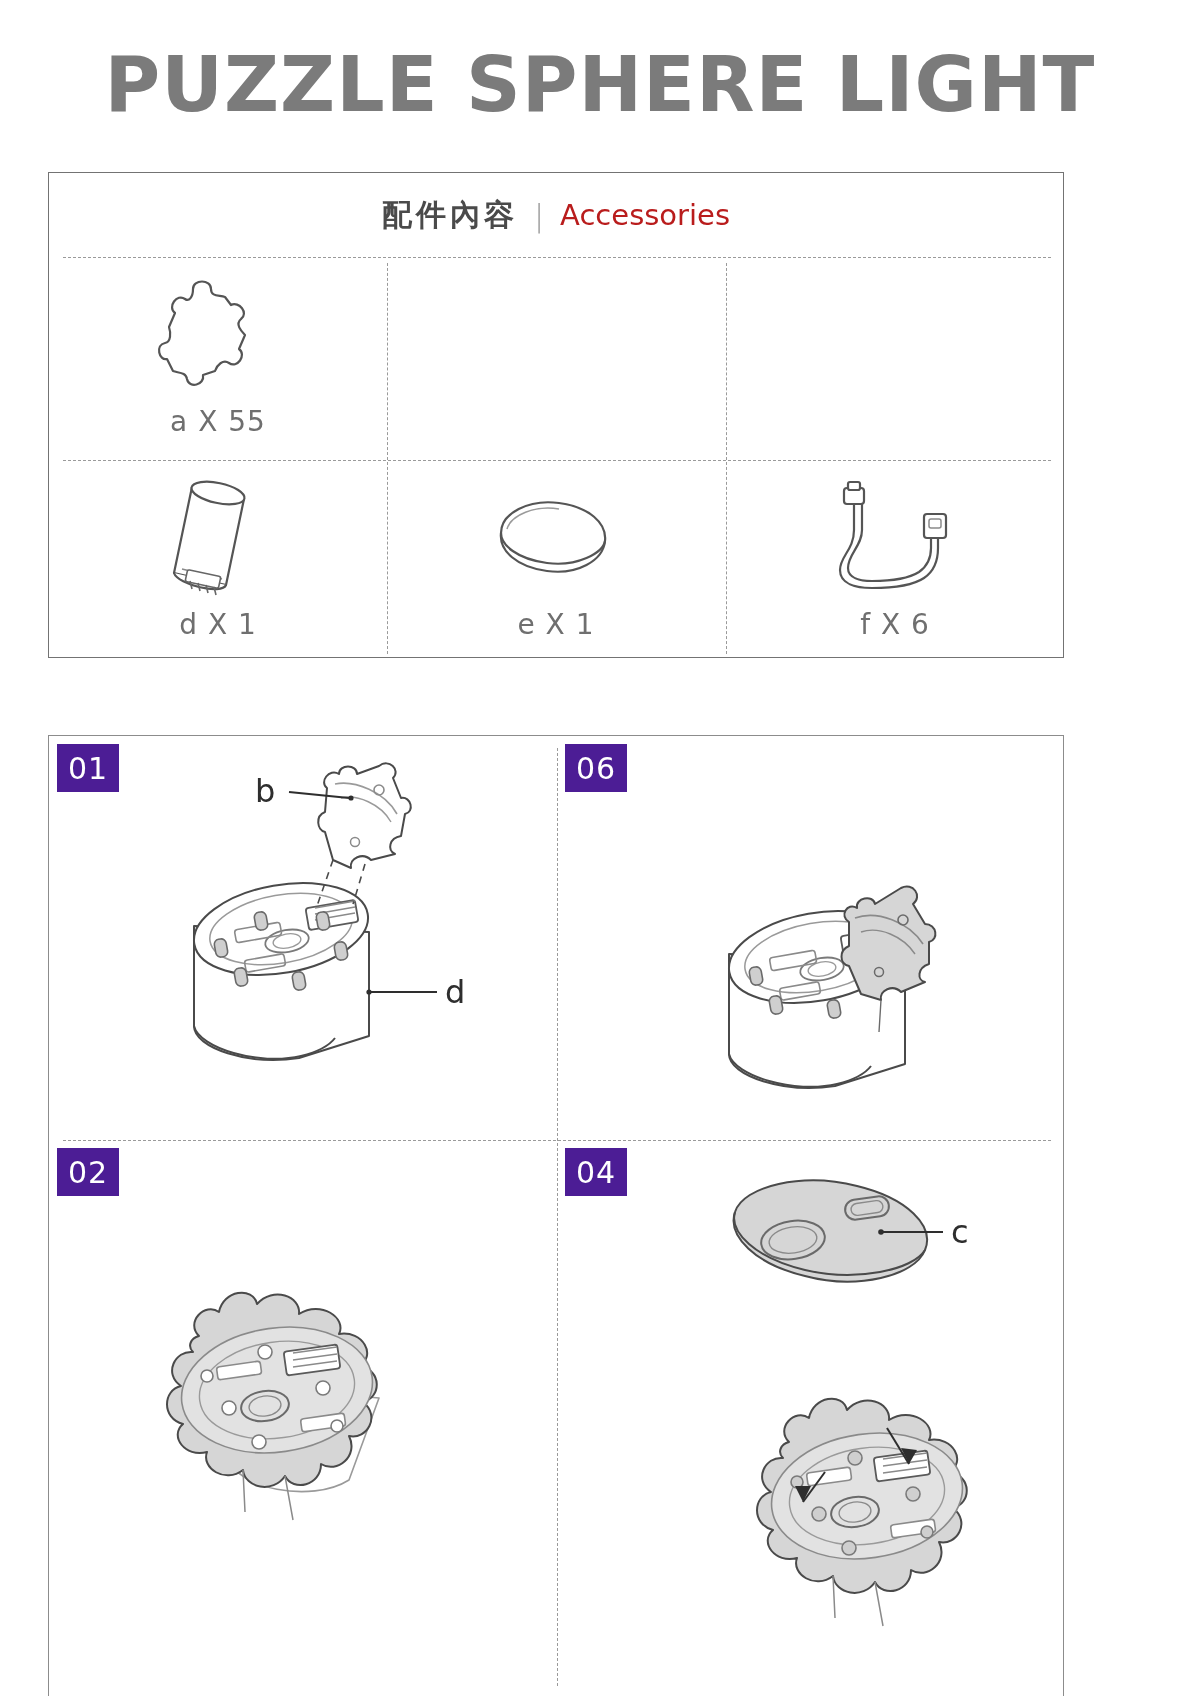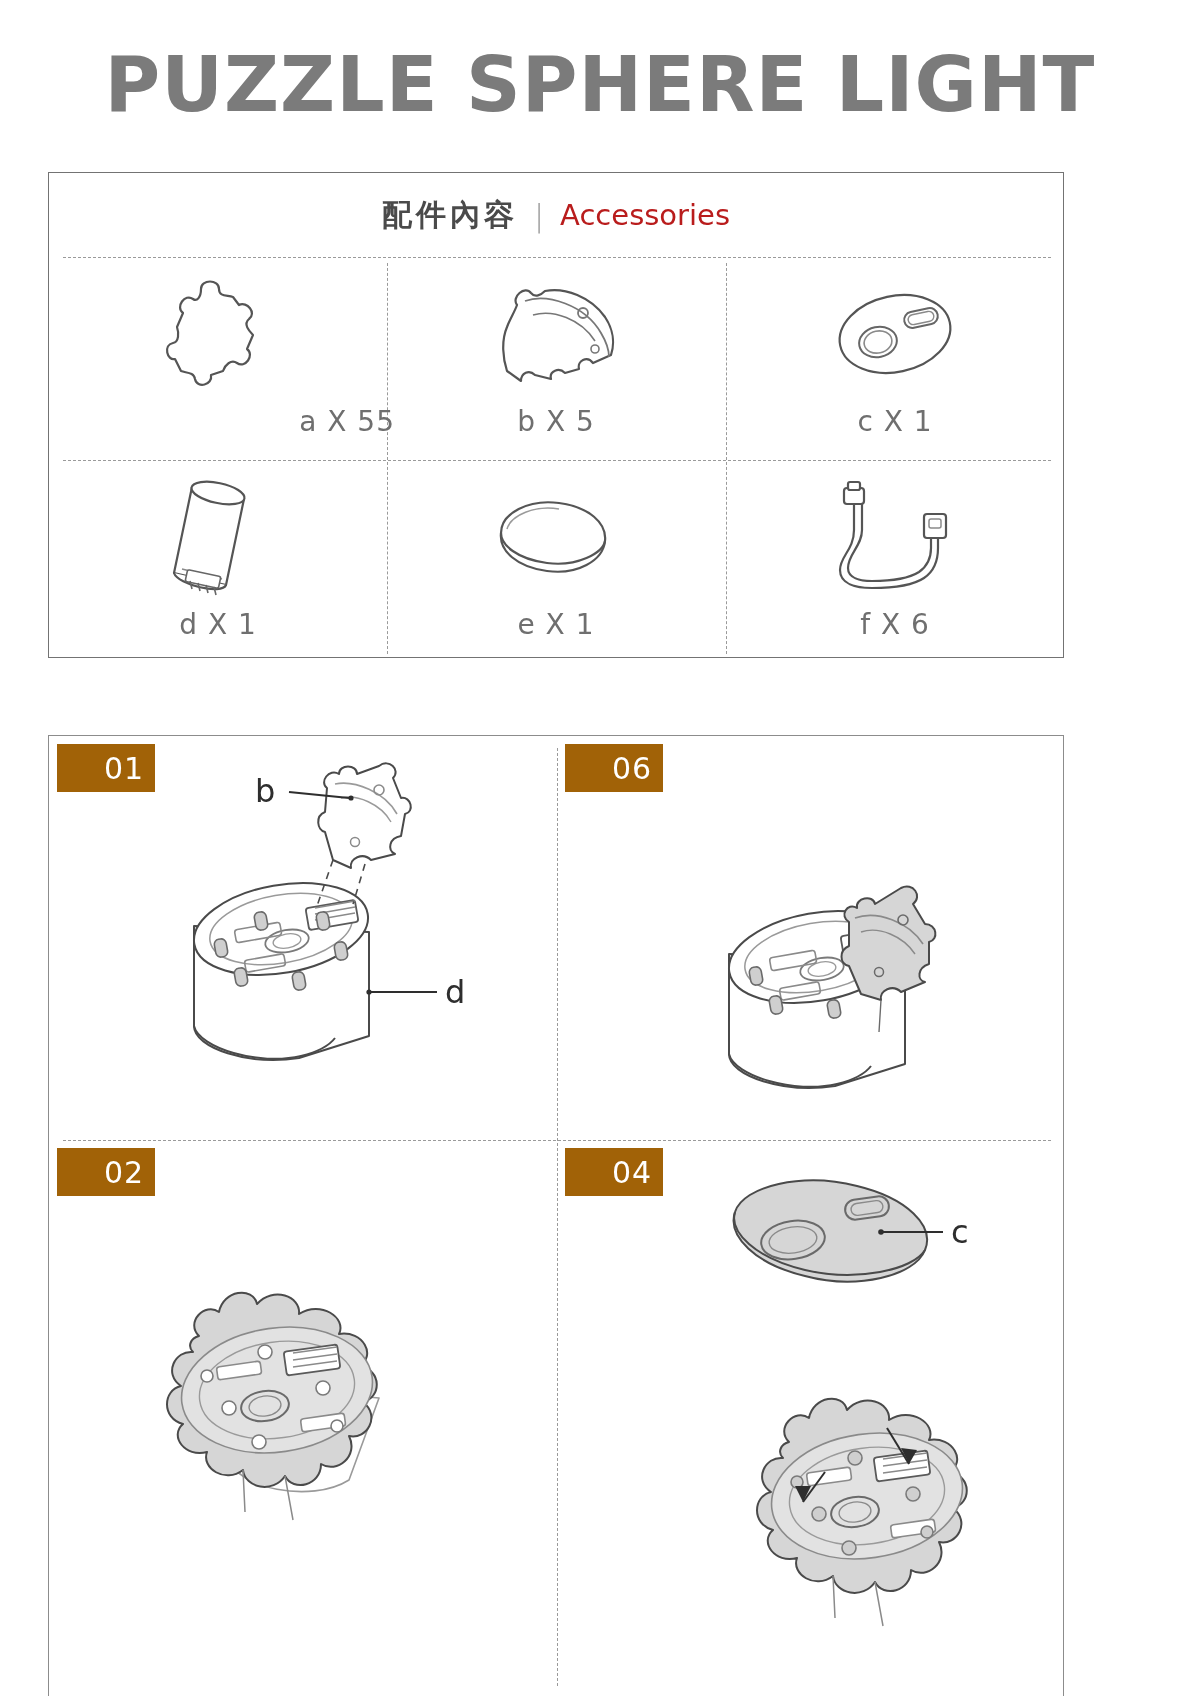--- a/index.html
+++ b/index.html
@@ -144,29 +144,28 @@
   .step.s1 { left: 0; top: 0; }
   .step.s2 { left: 508px; top: 0; }
   .step.s3 { left: 0; top: 404px; height: 558px; }
   .step.s4 { left: 508px; top: 404px; height: 558px; }
 
   .step-num {
     position: absolute;
     left: 8px; top: 8px;
     width: 62px;
     height: 48px;
-    background: #a16207;
+    background: #4c1d95;
     color: #ffffff;
     font-size: 30px;
     display: flex;
     align-items: center;
     justify-content: center;
     letter-spacing: 1px;
     font-family: "DejaVu Sans", "Liberation Sans", sans-serif;
-    padding-left: 36px;
   }
   .step-art {
     position: absolute;
     left: 0; top: 0;
     width: 100%;
     height: 100%;
   }
   .step-art svg { display: block; }
 
   .callout {
@@ -189,70 +188,37 @@
       <span class="cn">配件內容</span>
       <span class="sep">|</span>
       <span class="en">Accessories</span>
     </div>
 
     <div class="acc-hr r1"></div>
     <div class="acc-hr r2"></div>
     <div class="acc-vsep v1"></div>
     <div class="acc-vsep v2"></div>
 
-    <div class="acc-cell" style="left:8px; top:90px;align-items:flex-end;">
+    <div class="acc-cell" style="left:0px; top:90px;">
       <div class="art">
         <svg width="130" height="130" viewBox="0 0 130 130">
           <g fill="#ffffff" stroke="#555" stroke-width="2.2" stroke-linejoin="round">
             <path d="M40 18 C40 8, 58 8, 58 18 C58 26, 66 24, 72 26 L78 34
                      C86 30, 96 42, 88 48 C82 53, 88 60, 92 64 L86 78
                      C94 84, 84 98, 76 92 C70 88, 64 94, 62 100 L50 104
                      C52 114, 36 118, 34 108 C33 101, 25 102, 20 100 L14 88
                      C6 90, 2 74, 12 72 C18 71, 18 62, 16 56 L22 42
                      C14 36, 24 22, 32 28 C36 31, 40 26, 40 18 Z"></path>
           </g>
         </svg>
       </div>
       <div class="label">a X 55</div>
     </div>
 
-    <div class="acc-cell" style="left:338px; top:90px;">
-      <div class="art">
-        <svg width="150" height="130" viewBox="0 0 150 130">
-          <g fill="#ffffff" stroke="#555" stroke-width="2.2" stroke-linejoin="round">
-            <path d="M36 34 C30 26, 44 14, 50 22 C54 27, 60 24, 64 20
-                     C84 16, 110 26, 124 46 C132 58, 134 72, 130 84
-                     L112 92 C106 84, 96 90, 98 98 L84 102
-                     C78 96, 68 100, 70 108 L54 104
-                     C48 98, 40 102, 40 110 L26 100
-                     C22 88, 20 70, 26 56 C29 48, 34 40, 36 34 Z"></path>
-            <path d="M44 30 C66 22, 104 34, 120 62 C126 72, 128 80, 128 86" fill="none" stroke="#777" stroke-width="1.8"></path>
-            <path d="M52 44 C72 38, 100 48, 114 70" fill="none" stroke="#777" stroke-width="1.6"></path>
-            <circle cx="102" cy="42" r="5" fill="none" stroke="#777" stroke-width="1.8"></circle>
-            <circle cx="114" cy="78" r="4" fill="none" stroke="#777" stroke-width="1.6"></circle>
-          </g>
-        </svg>
-      </div>
-      <div class="label">b X 5</div>
-    </div>
-
-    <div class="acc-cell" style="left:677px; top:90px;">
-      <div class="art">
-        <svg width="150" height="120" viewBox="0 0 150 120">
-          <g fill="#ffffff" stroke="#555" stroke-width="2.2">
-            <ellipse cx="75" cy="58" rx="56" ry="38" transform="rotate(-12 75 58)"></ellipse>
-            <ellipse cx="58" cy="66" rx="19" ry="15" transform="rotate(-12 58 66)" fill="none" stroke="#666" stroke-width="2"></ellipse>
-            <ellipse cx="58" cy="66" rx="14" ry="11" transform="rotate(-12 58 66)" fill="none" stroke="#8a8a8a" stroke-width="1.6"></ellipse>
-            <rect x="84" y="34" width="34" height="16" rx="8" transform="rotate(-12 101 42)" fill="none" stroke="#666" stroke-width="2"></rect>
-            <rect x="88" y="37" width="26" height="10" rx="5" transform="rotate(-12 101 42)" fill="none" stroke="#8a8a8a" stroke-width="1.4"></rect>
-          </g>
-        </svg>
-      </div>
-      <div class="label">c X 1</div>
-    </div>
+
 
     <div class="acc-cell" style="left:0px; top:293px;">
       <div class="art">
         <svg width="140" height="140" viewBox="0 0 140 140">
           <g fill="#ffffff" stroke="#555" stroke-width="2.2" stroke-linejoin="round">
             <path d="M44 18 L96 30 L78 116 L26 104 Z"></path>
             <ellipse cx="70" cy="24" rx="27" ry="10" transform="rotate(12 70 24)"></ellipse>
             <path d="M26 104 C30 116, 74 126, 78 116" fill="#ffffff"></path>
             <path d="M34 100 L74 110" stroke="#888" stroke-width="1.4"></path>
             <rect x="38" y="104" width="34" height="12" rx="2" transform="rotate(12 55 110)" fill="#ffffff" stroke="#666" stroke-width="1.6"></rect>

